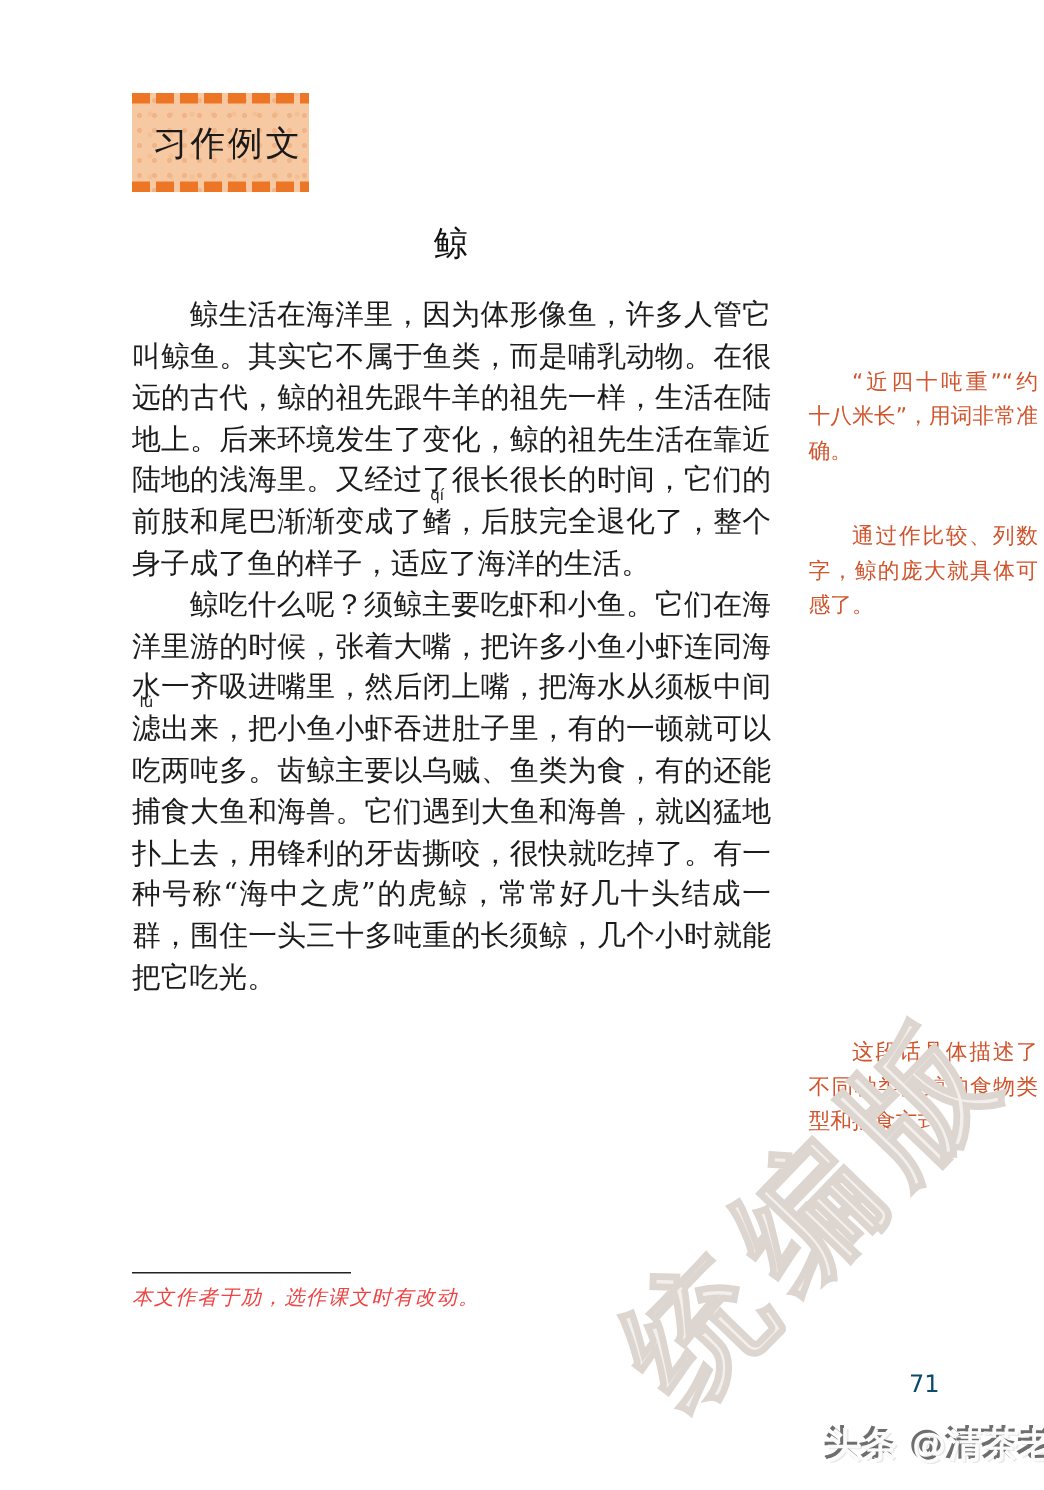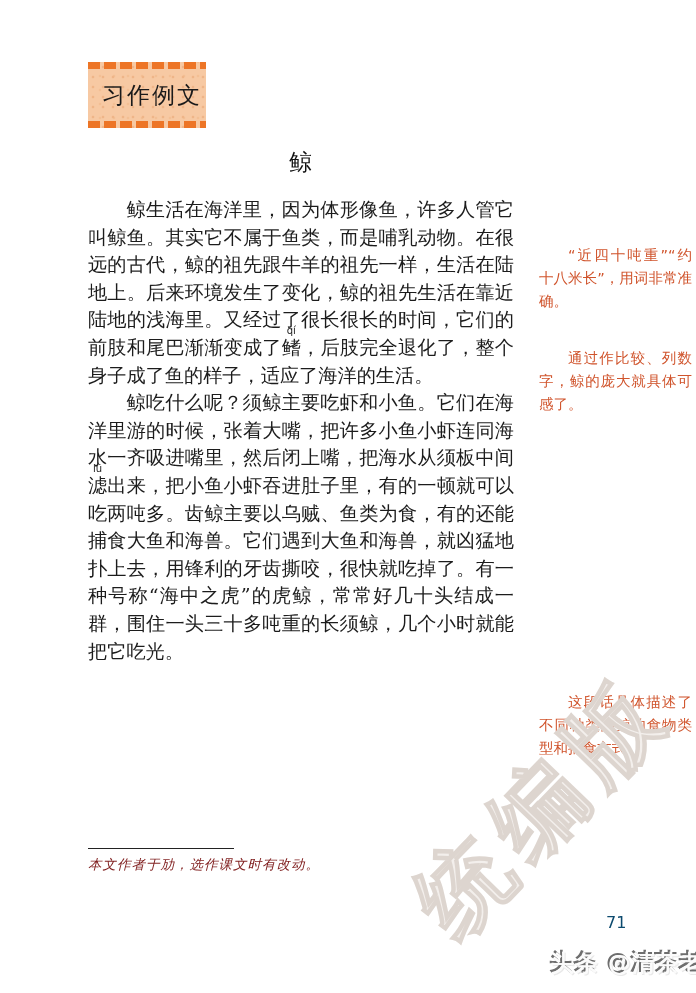--- a/index.html
+++ b/index.html
@@ -62,21 +62,21 @@
   .note-1{top:244px;}
   .note-2{top:347px;}
   .note-3{top:691px;}
   
   .footnote-rule{
     position:absolute;left:88px;top:848px;width:146px;height:0;
     border-top:1.6px solid #222;
   }
   .footnote{
     position:absolute;left:88px;top:856px;width:340px;
-    font-size:13.5px;font-style:italic;color:#7f1d1d;
+    font-size:13.5px;font-style:italic;color:#ef4444;
     font-family:"DejaVu Serif",serif;letter-spacing:1px;
   }
   
   .page-number{
     position:absolute;left:606px;top:913px;
     font-size:16px;color:#0c4a6e;font-family:"DejaVu Sans",sans-serif;
   }
   
   .wm-diagonal{
     position:absolute;left:433px;top:858px;width:560px;

